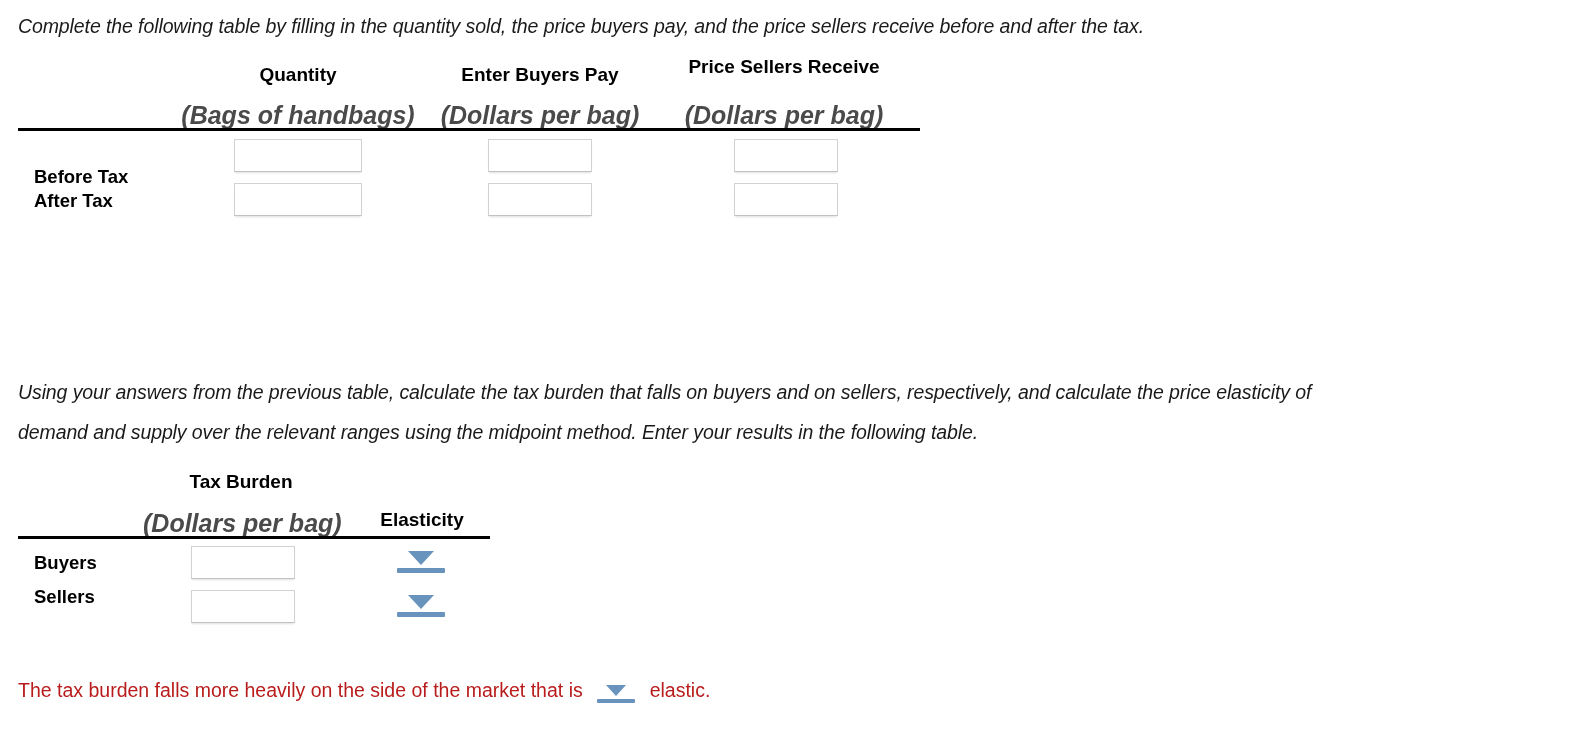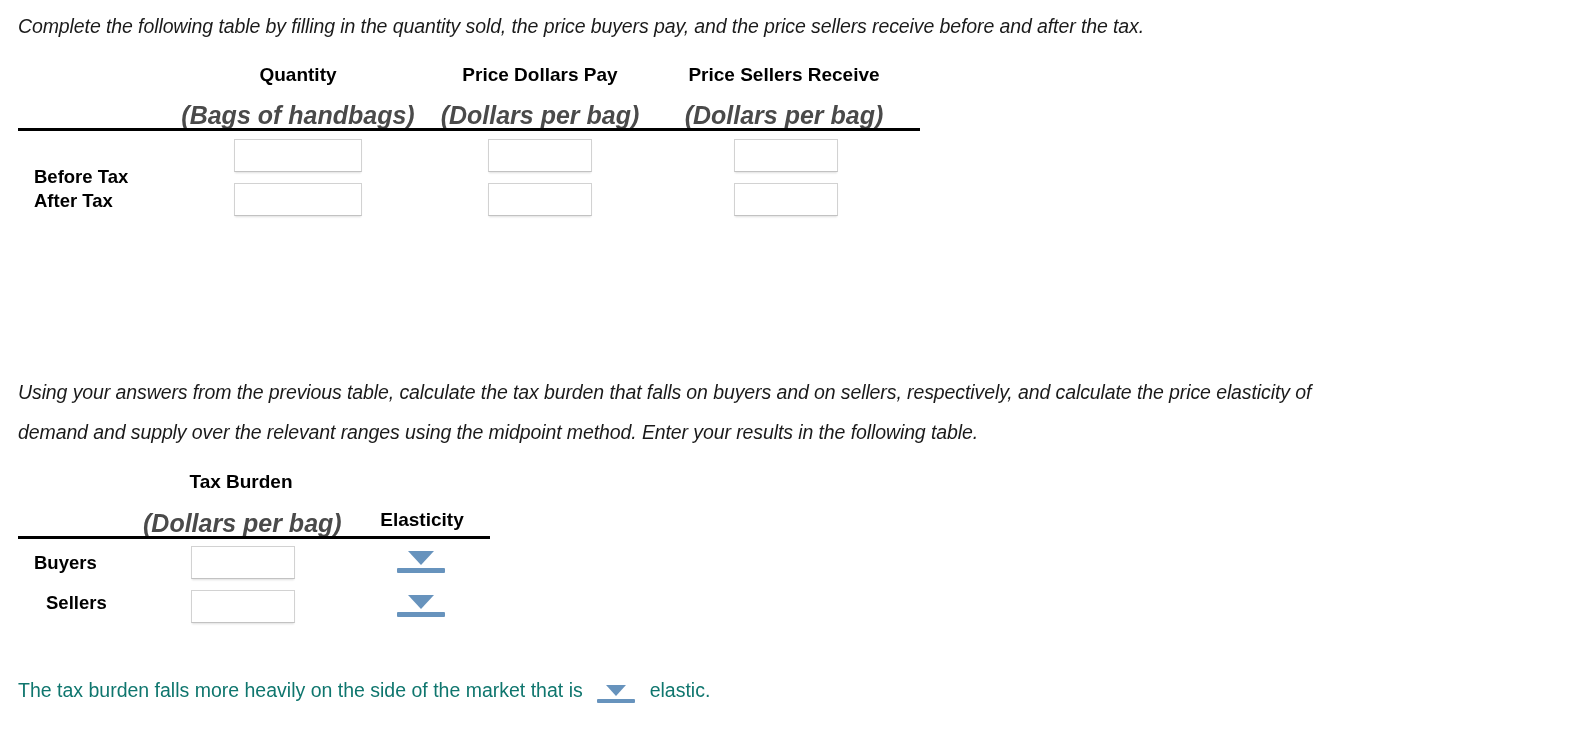--- a/index.html
+++ b/index.html
@@ -24,21 +24,21 @@
     font-size: 19.5px;
     line-height: 40px;
     color: #1a1a1a;
     letter-spacing: -0.1px;
     white-space: nowrap;
   }
 
   .statement {
     font-size: 19.5px;
     line-height: 28px;
-    color: #0f766e;
+    color: #b91c1c;
     white-space: nowrap;
   }
 
   
   .col-head {
     font-weight: bold;
     font-size: 19px;
     color: #000000;
     text-align: center;
     white-space: nowrap;
@@ -117,24 +117,24 @@
 </head>
 <body>
 
 <div class="abs prompt" style="left:18px; top:6px;font-style:italic;">Complete the following table by filling in the quantity sold, the price buyers pay, and the price sellers receive before and after the tax.</div>
 
 <div class="abs" style="left:0; top:0; width:960px; height:230px;padding-left:8px;">
 
   <div class="abs col-head" style="left:200px; top:64px; width:196px;">Quantity</div>
   <div class="abs col-sub" style="left:180px; top:101px; width:236px;">(Bags of handbags)</div>
 
-  <div class="abs col-head" style="left:442px; top:64px; width:196px;">Price Dollars Pay</div>
+  <div class="abs col-head" style="left:442px; top:64px; width:196px;">Enter Buyers Pay</div>
   <div class="abs col-sub" style="left:422px; top:101px; width:236px;">(Dollars per bag)</div>
 
-  <div class="abs col-head" style="left:666px; top:64px; width:236px;">Price Sellers Receive</div>
+  <div class="abs col-head" style="left:666px; top:56px; width:236px;">Price Sellers Receive</div>
   <div class="abs col-sub" style="left:666px; top:101px; width:236px;">(Dollars per bag)</div>
 
   <div class="abs rule" style="left:18px; top:128px; width:902px;"></div>
 
   <div class="abs row-label" style="left:34px; top:146px;margin-top:20px;">Before Tax</div>
   <input class="abs cell-input" style="left: 234px; top: 139px; width: 128px; height: 33px;" placeholder="">
   <input class="abs cell-input" style="left: 488px; top: 139px; width: 104px; height: 33px;" placeholder="">
   <input class="abs cell-input" style="left: 734px; top: 139px; width: 104px; height: 33px;" placeholder="">
 
   <div class="abs row-label" style="left:34px; top:190px;">After Tax</div>
@@ -155,21 +155,21 @@
   <div class="abs rule" style="left:18px; top:81px; width:472px;"></div>
 
   <div class="abs row-label" style="left:34px; top:97px;">Buyers</div>
   <input class="abs cell-input" style="left: 191px; top: 91px; width: 104px; height: 33px;" placeholder="">
   <div class="abs dropdown dd-big" style="left:397px; top:96px;">
     <span class="tri"></span>
     <span class="bar"></span>
 
   </div>
 
-  <div class="abs row-label" style="left:34px; top:137px;margin-left:12px;">Sellers</div>
+  <div class="abs row-label" style="left:34px; top:131px;">Sellers</div>
   <input class="abs cell-input" style="left: 191px; top: 135px; width: 104px; height: 33px;" placeholder="">
   <div class="abs dropdown dd-big" style="left:397px; top:140px;">
     <span class="tri"></span>
     <span class="bar"></span>
 
   </div>
 </div>
 
 <div class="abs" style="left:18px; top:676px; height:30px;">
   <span class="statement">The tax burden falls more heavily on the side of the market that is</span>

